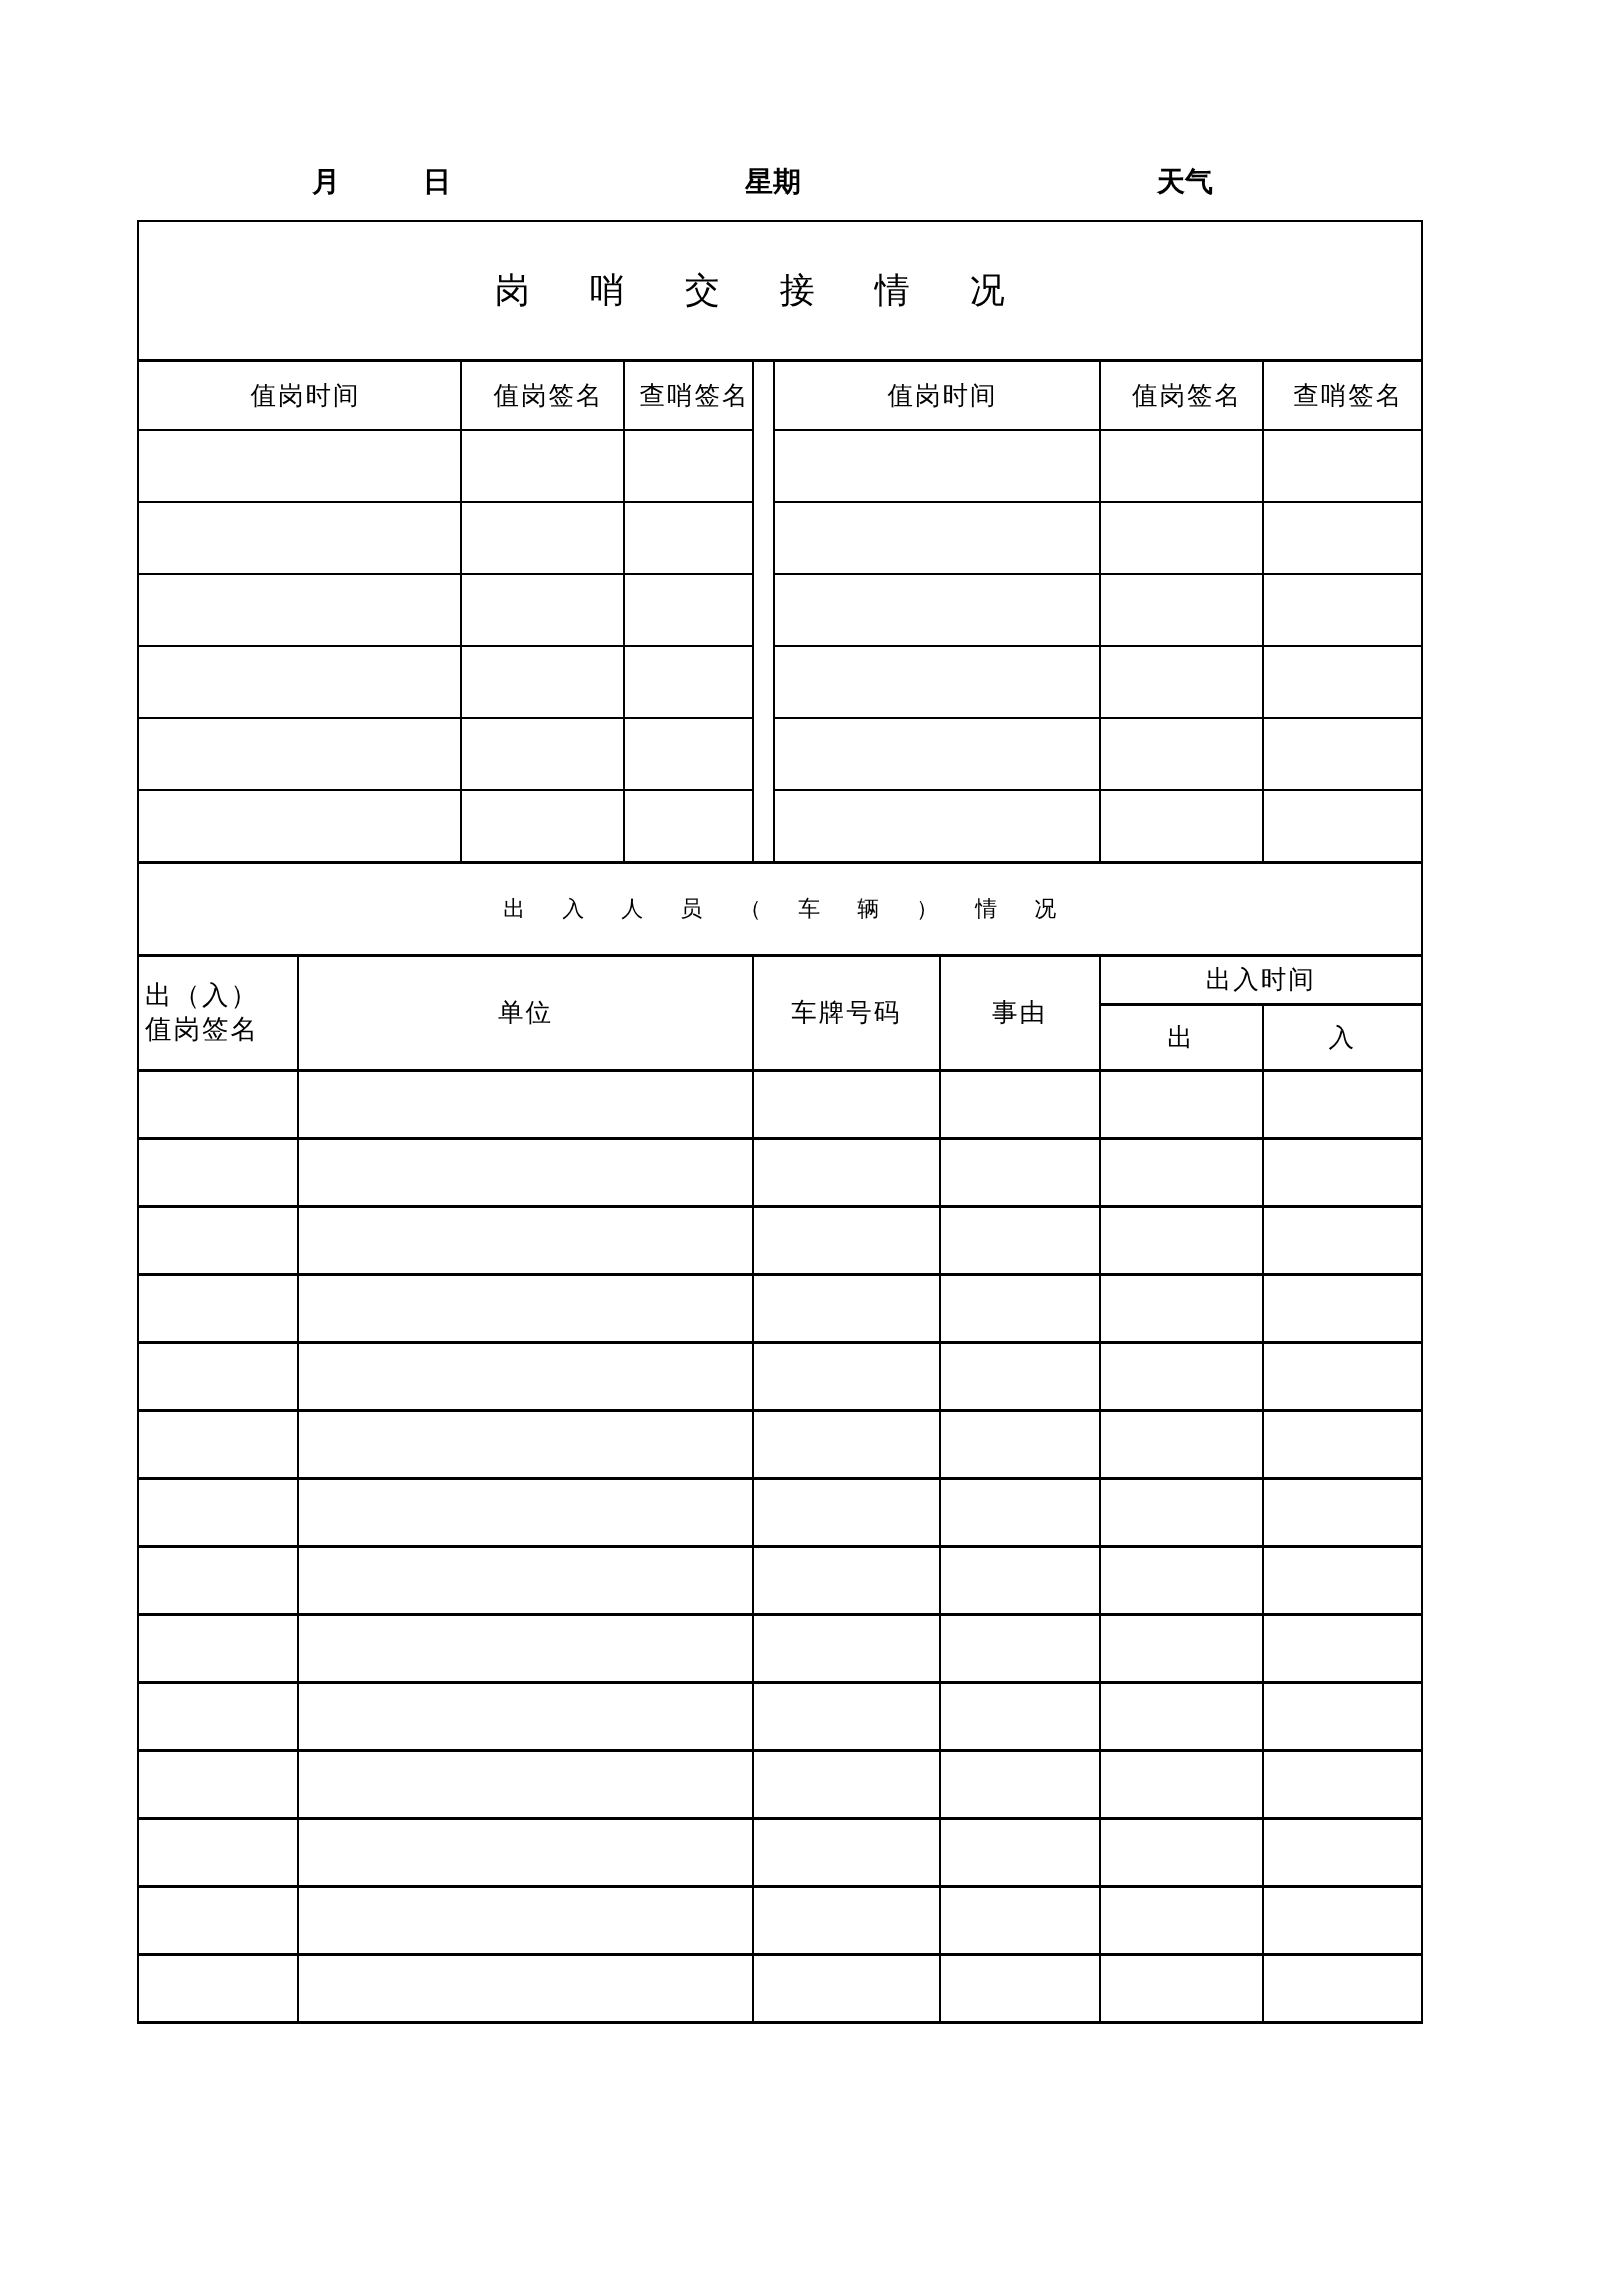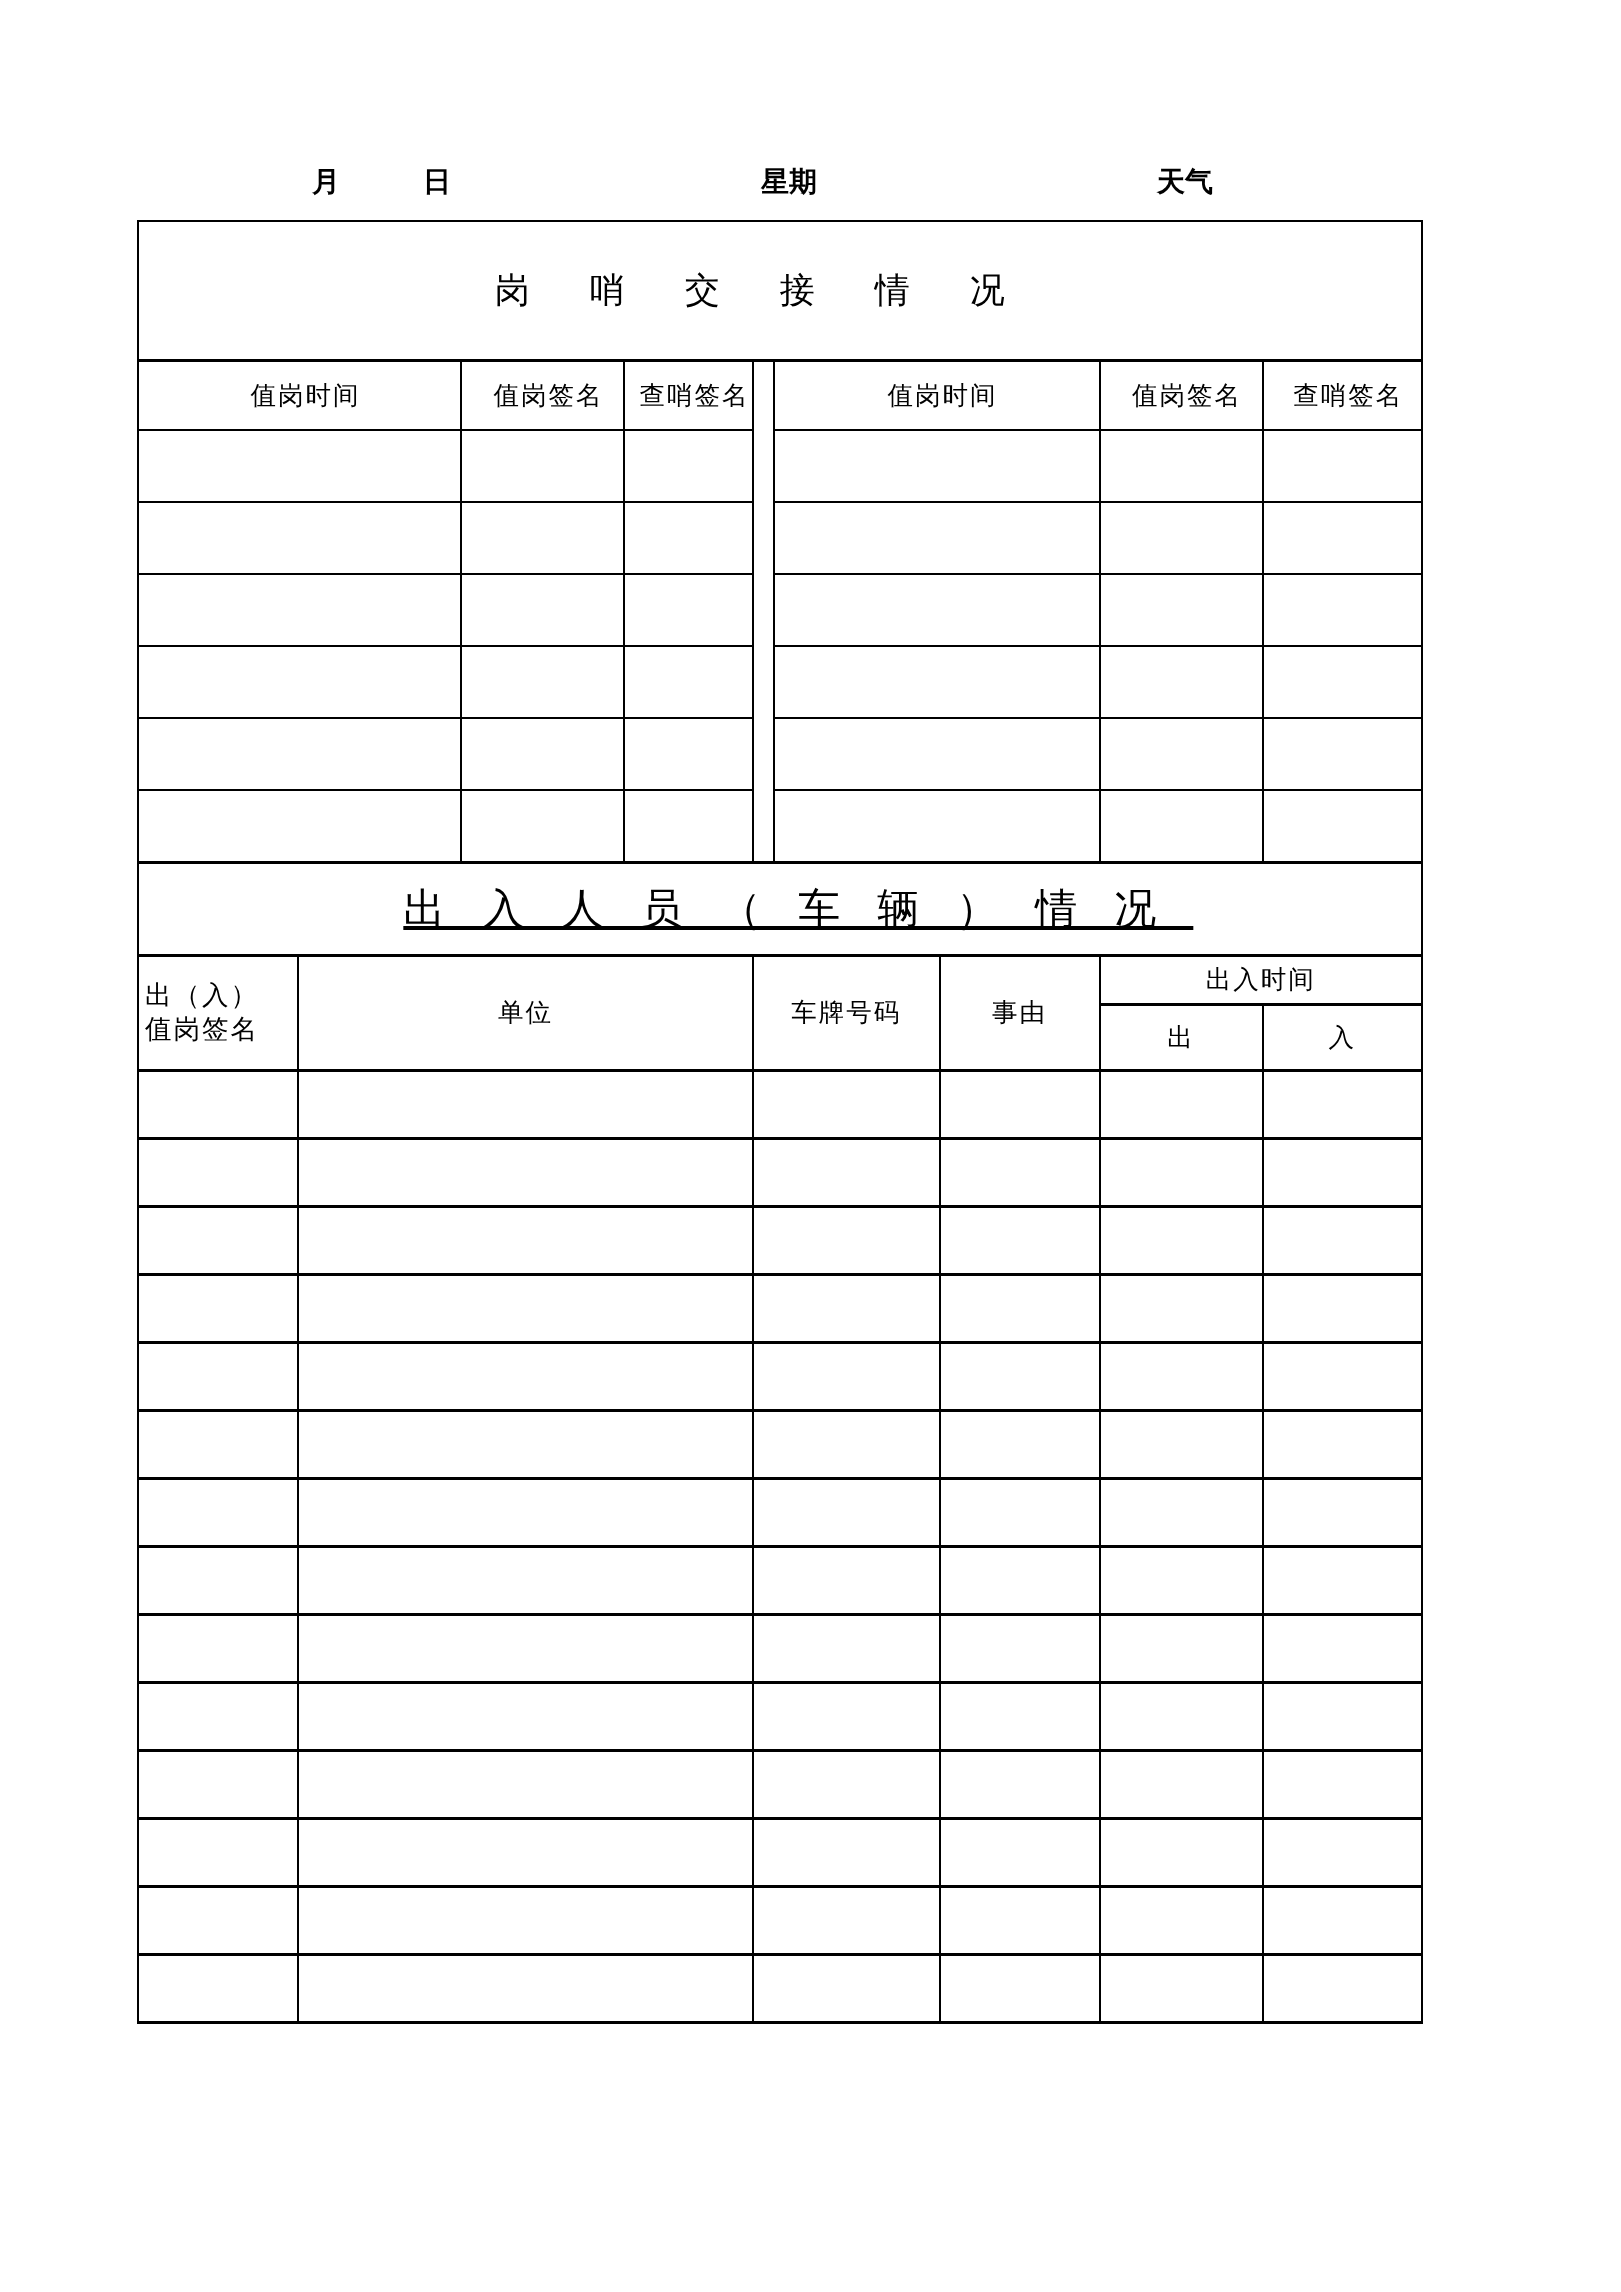--- a/index.html
+++ b/index.html
@@ -17,21 +17,21 @@
 
   
   .date-line { position: absolute; left: 0; top: 165px; width: 1621px; height: 35px; }
   .date-line span {
     position: absolute; top: 0;
     font-size: 28px; font-weight: 700; line-height: 33px;
     white-space: nowrap;
   }
   .dl-month   { left: 312px; }
   .dl-day     { left: 423px; }
-  .dl-week    { left: 761px; }
+  .dl-week    { left: 745px; }
   .dl-weather { left: 1149px; margin-left: 8px; }
 
   
   table.form {
     position: absolute; left: 137px; top: 220px;
     width: 1282px;
     border-collapse: collapse;
     table-layout: fixed;
     border: 2.9px solid #000;
   }
@@ -57,24 +57,23 @@
   
   tr.r1 td { height: 72px; border-bottom-width: 2.9px; }
   
   td.gap { background: #fff; }
 
   
   tr.title2 td {
     height: 93px;
     border-top-width: 3.9px;
     border-bottom-width: 3.9px;
-    font-size: 42px;
+    font-size: 22px;
     letter-spacing: 37px;
     padding-left: 37px;
-    text-decoration: underline;
   }
   
   tr.h2a td { height: 49px; letter-spacing: 2px; }
   tr.h2b td { height: 66px; border-bottom-width: 3.9px; letter-spacing: 2px; }
   td.timegroup { border-bottom-width: 3.9px; text-align: center; }
   td.person { text-align: left; padding-left: 6px; font-size: 26.5px; line-height: 1.25; letter-spacing: 1px; }
   td.person span { display: block; }
   
   tr.r2 td { height: 68px; border-top-width: 3.9px; border-bottom-width: 3.9px; }
 </style>

